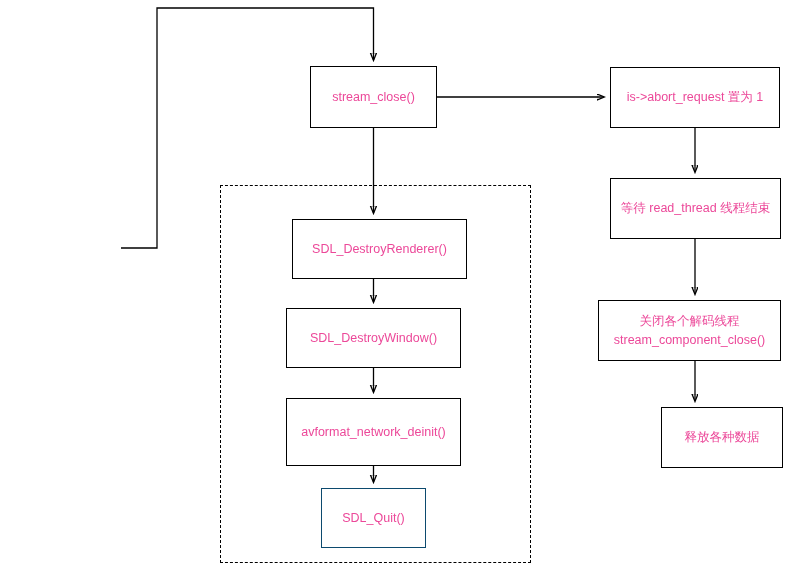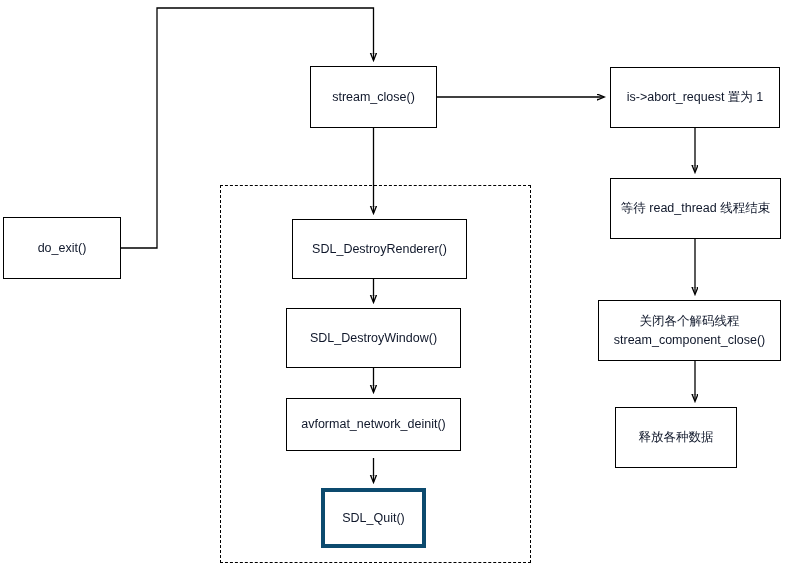--- a/index.html
+++ b/index.html
@@ -18,26 +18,26 @@
   .node {
     position: absolute;
     box-sizing: border-box;
     border: 1px solid #000000;
     background: #ffffff;
     display: flex;
     align-items: center;
     justify-content: center;
     text-align: center;
     font-size: 12.5px;
-    color: #0f172a;
+    color: #ec4899;
     line-height: 1.45;
     white-space: pre-line;
     z-index: 3;
   }
-  .node.gray-border { border: 4px solid #0c4a6e; }
+  .node.gray-border { border: 1px solid #0c4a6e; }
   .group-dashed {
     position: absolute;
     box-sizing: border-box;
     border: 1px dashed #000000;
     background: transparent;
     z-index: 1;
   }
   svg.edges {
     position: absolute;
     left: 0;
@@ -75,34 +75,33 @@
 
     <path d="M373.5,458 L373.5,482" marker-end="url(#arrowhead)"></path>
 
     <path d="M695,128 L695,172" marker-end="url(#arrowhead)"></path>
 
     <path d="M695,239 L695,294" marker-end="url(#arrowhead)"></path>
 
     <path d="M695,361 L695,401" marker-end="url(#arrowhead)"></path>
   </svg>
 
-  <div class="node" style="left:3px; top:217px; width:118px; height:62px;">do_exit()</div>
 
   <div class="node" style="left:310px; top:66px; width:127px; height:62px;">stream_close()</div>
 
   <div class="node" style="left:292px; top:219px; width:175px; height:60px;">SDL_DestroyRenderer()</div>
 
   <div class="node" style="left:286px; top:308px; width:175px; height:60px;">SDL_DestroyWindow()</div>
 
-  <div class="node" style="left:286px; top:398px; width:175px; height:53px;">avformat_network_deinit()</div>
+  <div class="node" style="left:286px; top:398px; width:175px; height:68px;">avformat_network_deinit()</div>
 
   <div class="node gray-border" style="left:321px; top:488px; width:105px; height:60px;">SDL_Quit()</div>
 
   <div class="node" style="left:610px; top:67px; width:170px; height:61px;text-align:right;">is-&gt;abort_request 置为 1</div>
 
   <div class="node" style="left:610px; top:178px; width:171px; height:61px;">等待 read_thread 线程结束</div>
 
   <div class="node" style="left:598px; top:300px; width:183px; height:61px;">关闭各个解码线程
 stream_component_close()</div>
 
-  <div class="node" style="left:615px; top:407px; width:122px; height:61px;">释放各种数据</div>
+  <div class="node" style="left:661px; top:407px; width:122px; height:61px;">释放各种数据</div>
 
 </div>
 
 </body></html>

